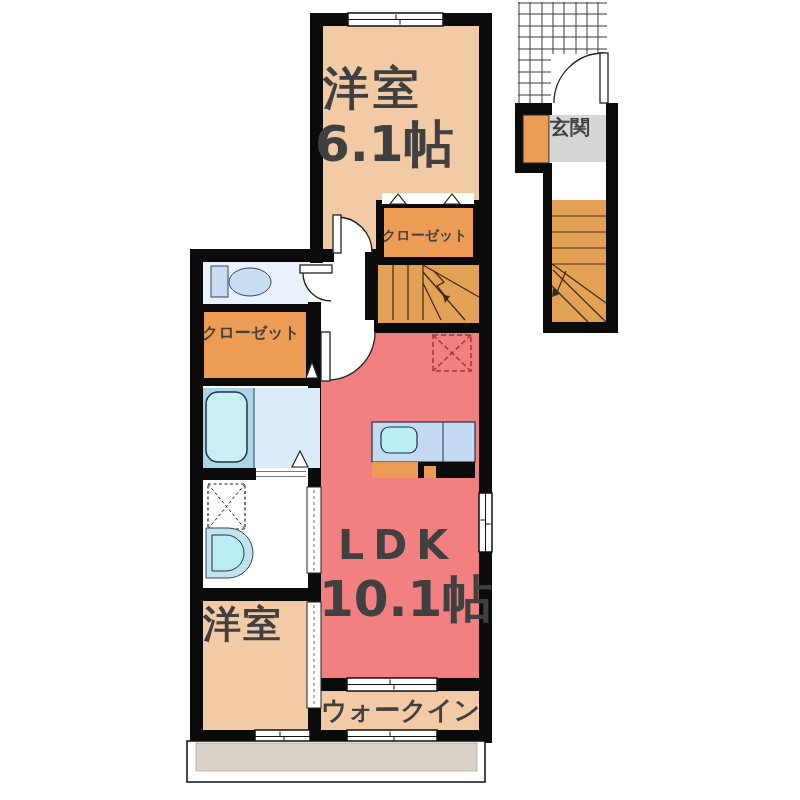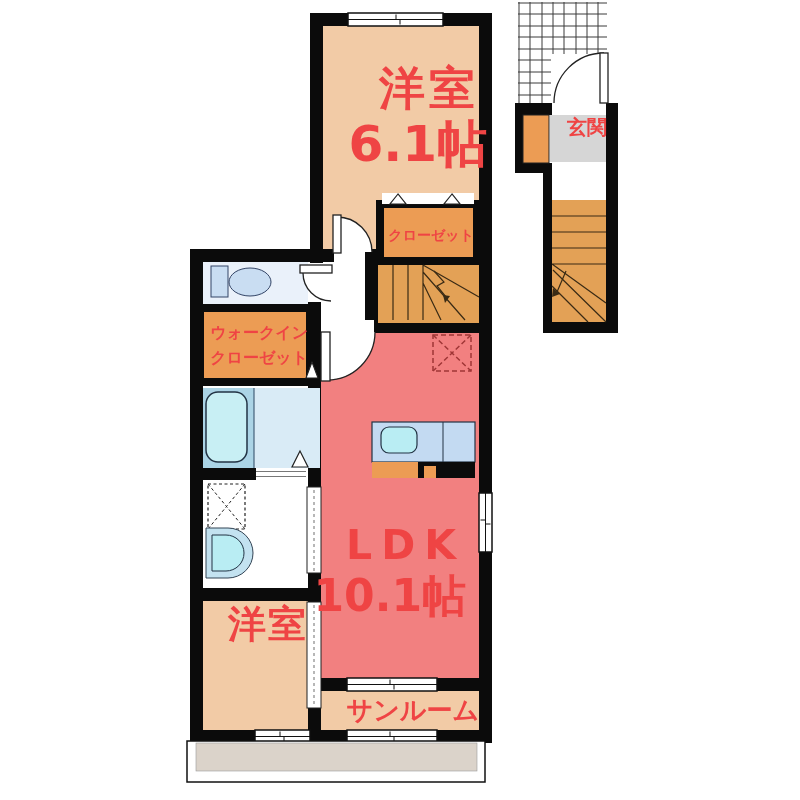--- a/index.html
+++ b/index.html
@@ -6,30 +6,30 @@
   #canvas {
     position:relative; width:800px; height:800px; background:#ffffff;
     font-family:"DejaVu Sans", sans-serif; overflow:hidden;
   }
   .room { position:absolute; }
   .fill-peach  { background:#F2CBA6; }
   .fill-red    { background:#F28080; }
   .fill-gray   { background:#D6D6D6; }
   #svg-overlay { position:absolute; left:0; top:0; width:800px; height:800px; }
   .lbl {
-    position:absolute; color:#ef4444; font-weight:bold; text-align:right;
+    position:absolute; color:#404040; font-weight:bold; text-align:left;
     line-height:1.05; white-space:nowrap;
   }
   .lbl-r1      { left:323px; top:64px;  width:156px; font-size:46px; letter-spacing:4px; }
   .lbl-r1size  { left:315px; top:118px; width:172px; font-size:50px; }
   .lbl-closet  { left:382px; top:228px; width:92px;  font-size:14px; }
   .lbl-genkan  { left:550px; top:117px; width:57px;  font-size:20px; }
   .lbl-wic     { left:202px; top:321px; width:106px; font-size:16px; line-height:1.55; }
-  .lbl-ldk     { left:321px; top:524px; width:144px; font-size:41px; letter-spacing:9px; }
-  .lbl-ldksize { left:304px; top:573px; width:162px; font-size:44px; }
+  .lbl-ldk     { left:338px; top:524px; width:144px; font-size:41px; letter-spacing:9px; }
+  .lbl-ldksize { left:319px; top:573px; width:162px; font-size:50px; }
   .lbl-r2      { left:203px; top:605px; width:105px; font-size:38px; letter-spacing:2px; }
   .lbl-r2size  { left:196px; top:656px; width:119px; font-size:38px; }
   .lbl-sun     { left:321px; top:697px; width:158px; font-size:26px; }
 </style>
 </head>
 <body>
 
 <div id="canvas">
 
   <div class="room fill-peach" style="left:323px; top:26px;  width:156px; height:223px;"></div>
@@ -212,20 +212,19 @@
       <rect x="187" y="741" width="298" height="41" fill="#ffffff" stroke="#111111" stroke-width="1.5"></rect>
       <rect x="196" y="743" width="281" height="28" fill="#DBD3CA" stroke="#999999" stroke-width="0.6"></rect>
     </g>
   </svg>
 
   <div class="lbl lbl-r1">洋室</div>
   <div class="lbl lbl-r1size">6.1帖</div>
   <div class="lbl lbl-closet">クローゼット</div>
   <div class="lbl lbl-genkan">玄関</div>
   <div class="lbl lbl-wic">
-    <div>ウォークイン</div>
     <div>クローゼット</div>
   </div>
   <div class="lbl lbl-ldk">LDK</div>
   <div class="lbl lbl-ldksize">10.1帖</div>
   <div class="lbl lbl-r2">洋室</div>
-  <div class="lbl lbl-sun">サンルーム</div>
+  <div class="lbl lbl-sun">ウォークイン</div>
 </div>
 
 </body></html>

